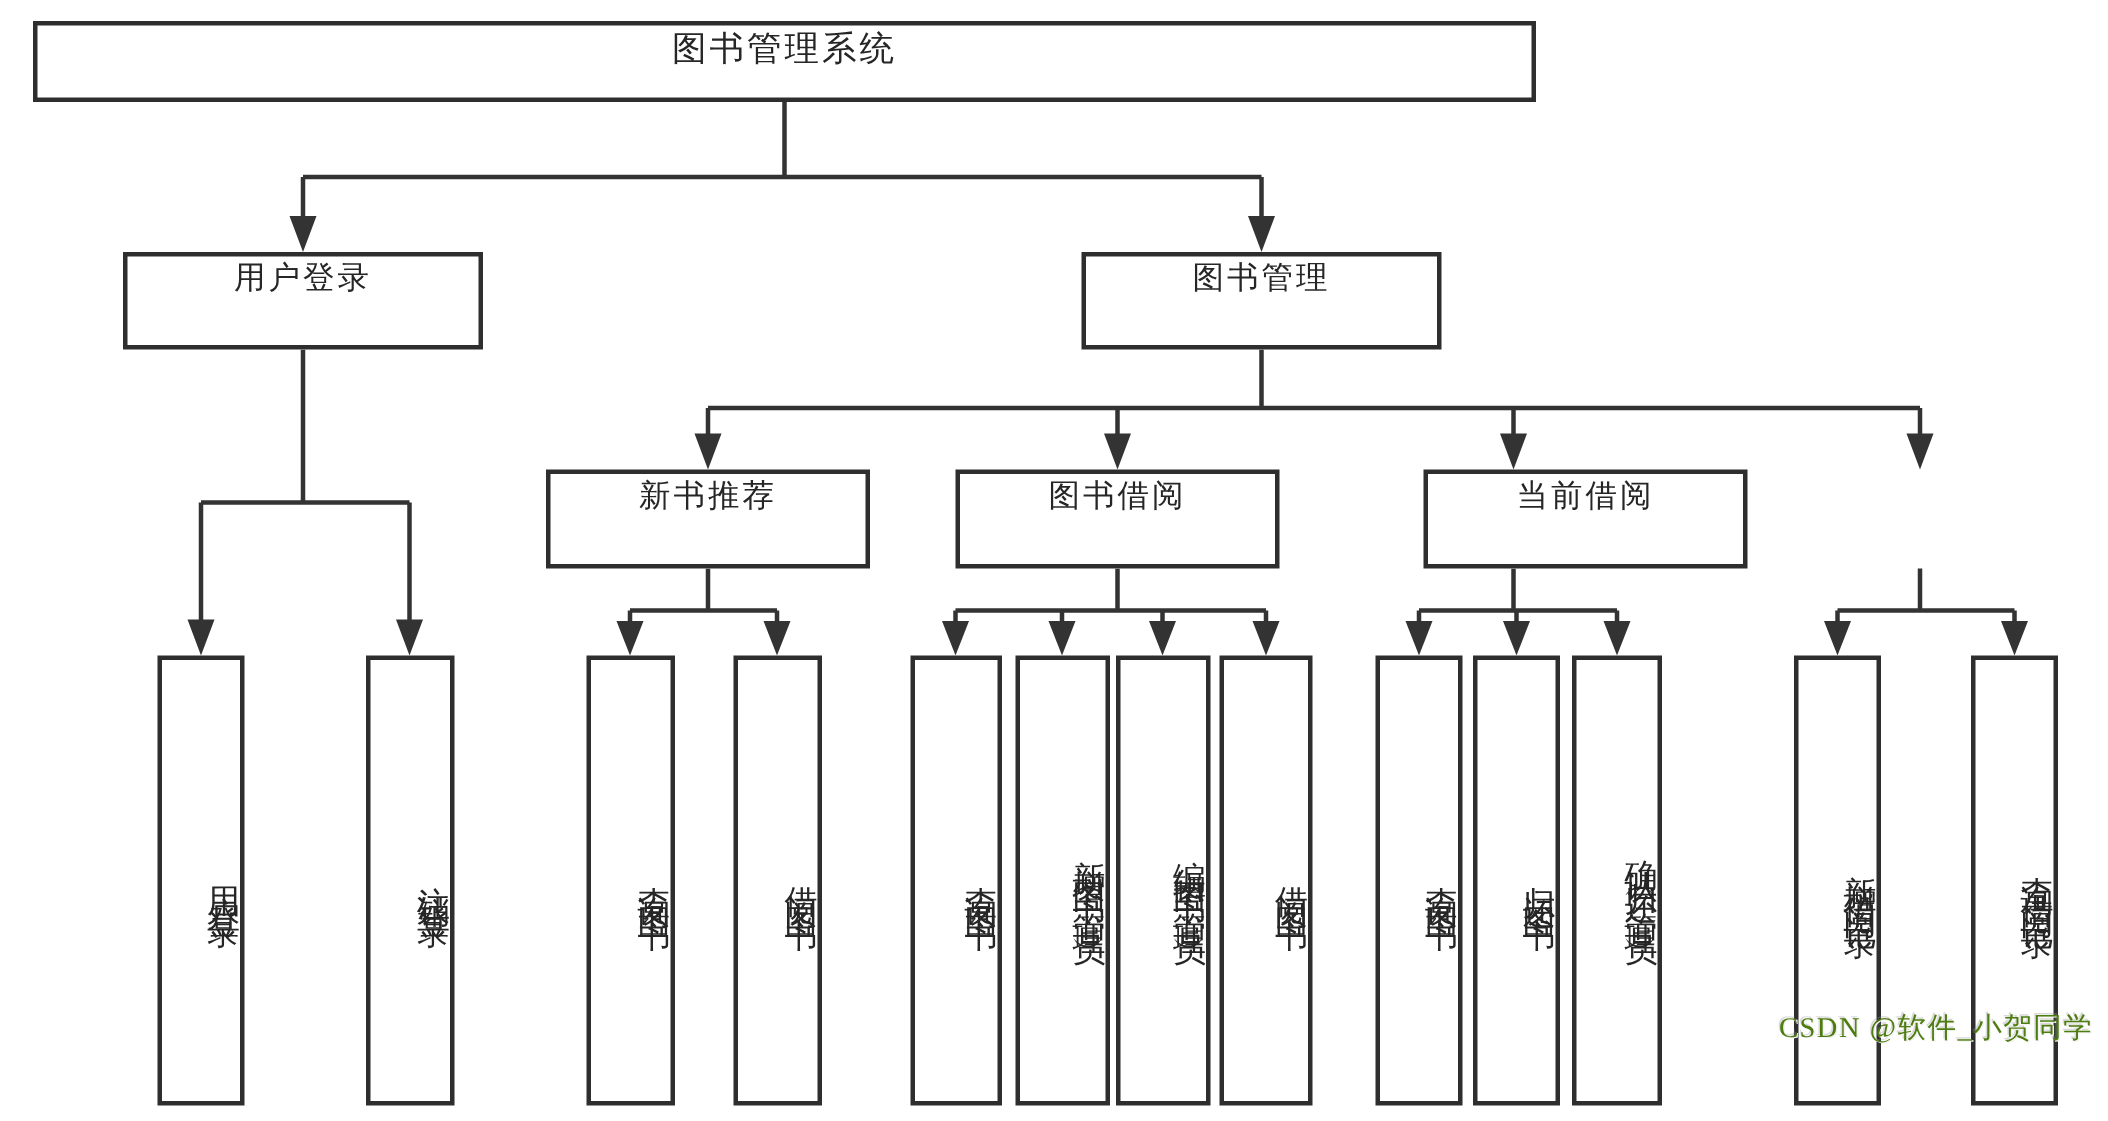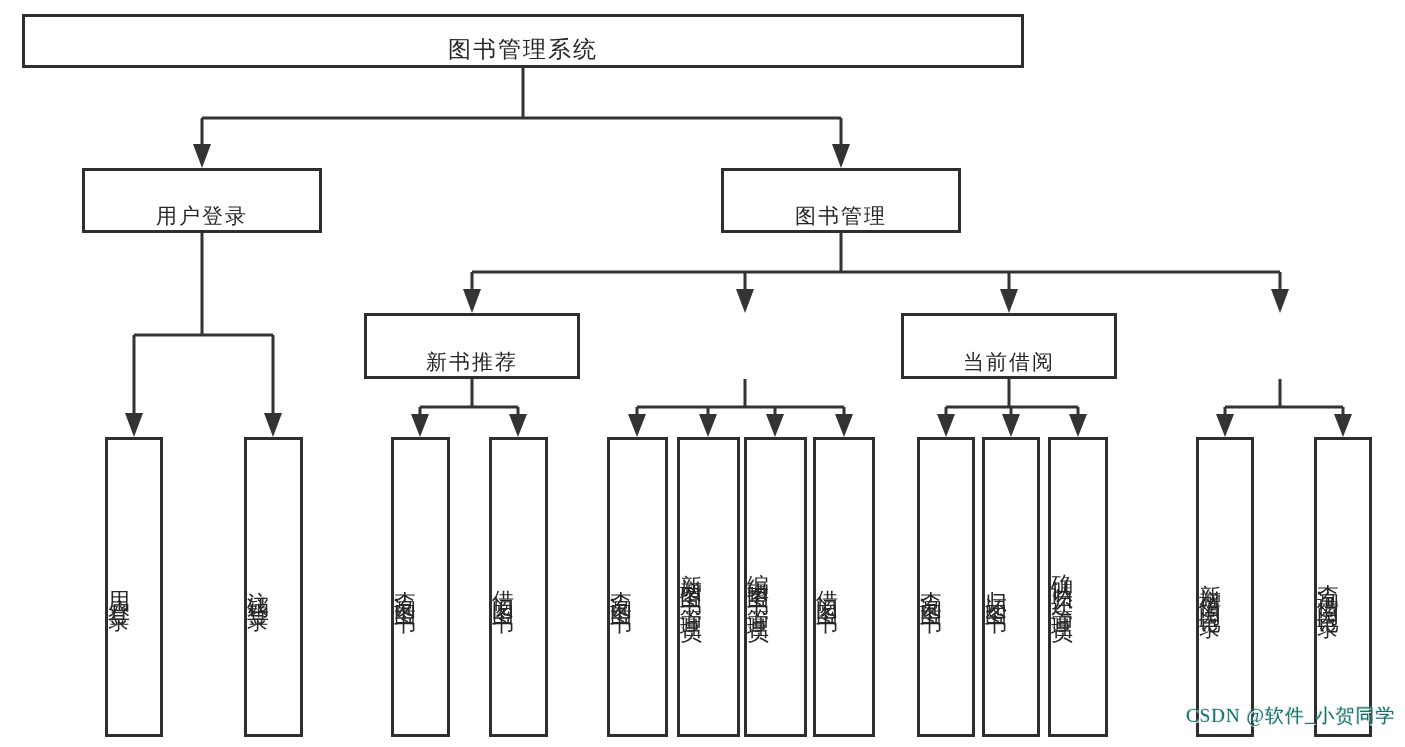--- a/index.html
+++ b/index.html
@@ -11,44 +11,44 @@
     font-family:"Liberation Serif", serif;
   }
   .links{position:absolute;left:0;top:0;z-index:1;}
   .links path{stroke:#333333;stroke-width:3;fill:none;}
   .links polygon{fill:#333333;stroke:none;}
   .node{
     position:absolute;
     box-sizing:border-box;
     background:#ffffff;
     border:3px solid #2e2e2e;
-    display:flex;align-items:flex-end;justify-content:center;
+    display:flex;align-items:flex-start;justify-content:center;
     color:#262626;
     z-index:2;
   }
   .hbox{
     font-size:21px;
     letter-spacing:2px;
     white-space:nowrap;
   }
   .hbox.root{font-size:23px;}
   .vbox{
     top:437px;height:300px;
     writing-mode:vertical-rl;
     text-orientation:mixed;
     font-size:22px;
     letter-spacing:7px;
     line-height:1;
   }
   .watermark{
     position:absolute;
-    left:1186px;top:703px;
+    left:1186px;top:672px;
     font-size:19px;
     letter-spacing:1px;
-    color:#0f766e;
+    color:#4d7c0f;
     text-shadow:1px 1px 0 #f2f2f2, -1px -1px 0 rgba(150,150,150,0.35);
     white-space:nowrap;
     z-index:3;
   }
 </style>
 </head>
 <body>
 
 <div class="stage">
 
@@ -102,21 +102,24 @@
   <div class="node hbox" style="left:82px;top:168px;width:240px;height:65px">
     <span>用户登录</span>
   </div>
   <div class="node hbox" style="left:364px;top:313px;width:216px;height:66px">
     <span>新书推荐</span>
   </div>
 
   <div class="node hbox" style="left:721px;top:168px;width:240px;height:65px">
     <span>图书管理</span>
   </div>
-  <div class="node hbox" style="left:901px;top:313px;width:216px;height:66px">
+  <div class="node hbox" style="left:637px;top:313px;width:216px;height:66px">
+    <span>图书借阅</span>
+  </div>
+  <div class="node hbox" style="left:949px;top:313px;width:216px;height:66px">
     <span>当前借阅</span>
   </div>
 
   <div class="node vbox" style="left:105px;width:58px">
     <span>用户登录</span>
   </div>
   <div class="node vbox" style="left:244px;width:59px">
     <span>注销登录</span>
   </div>
 

